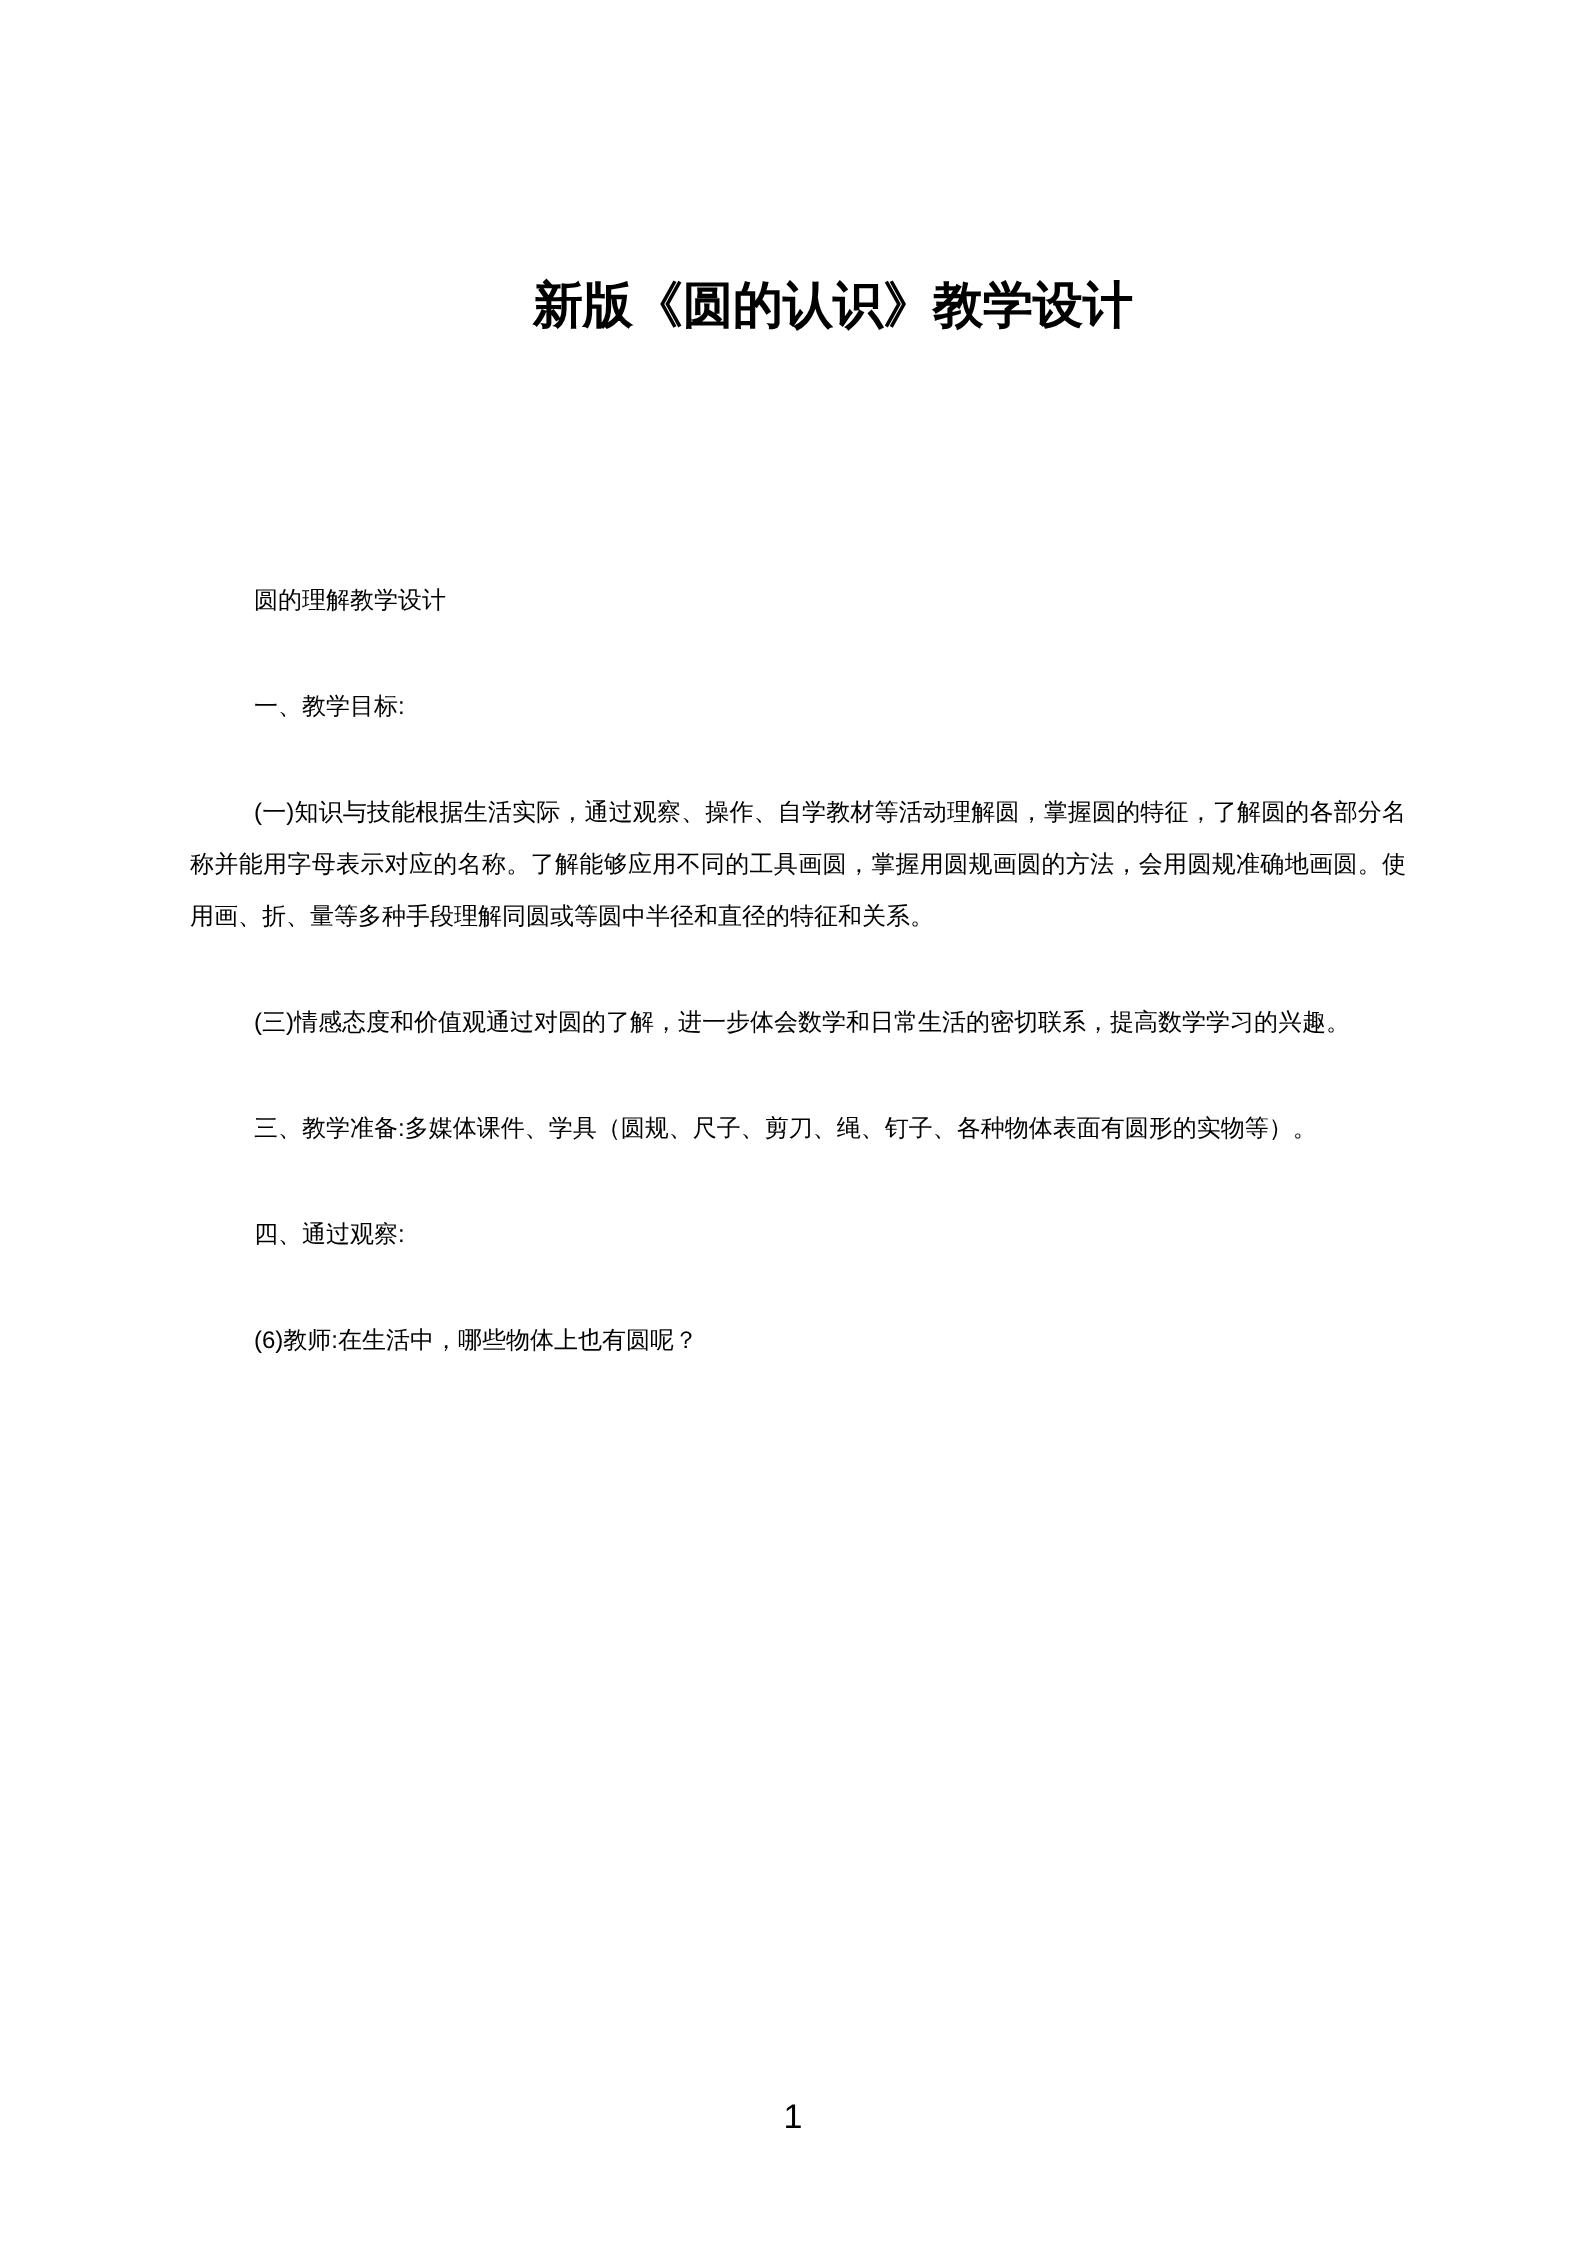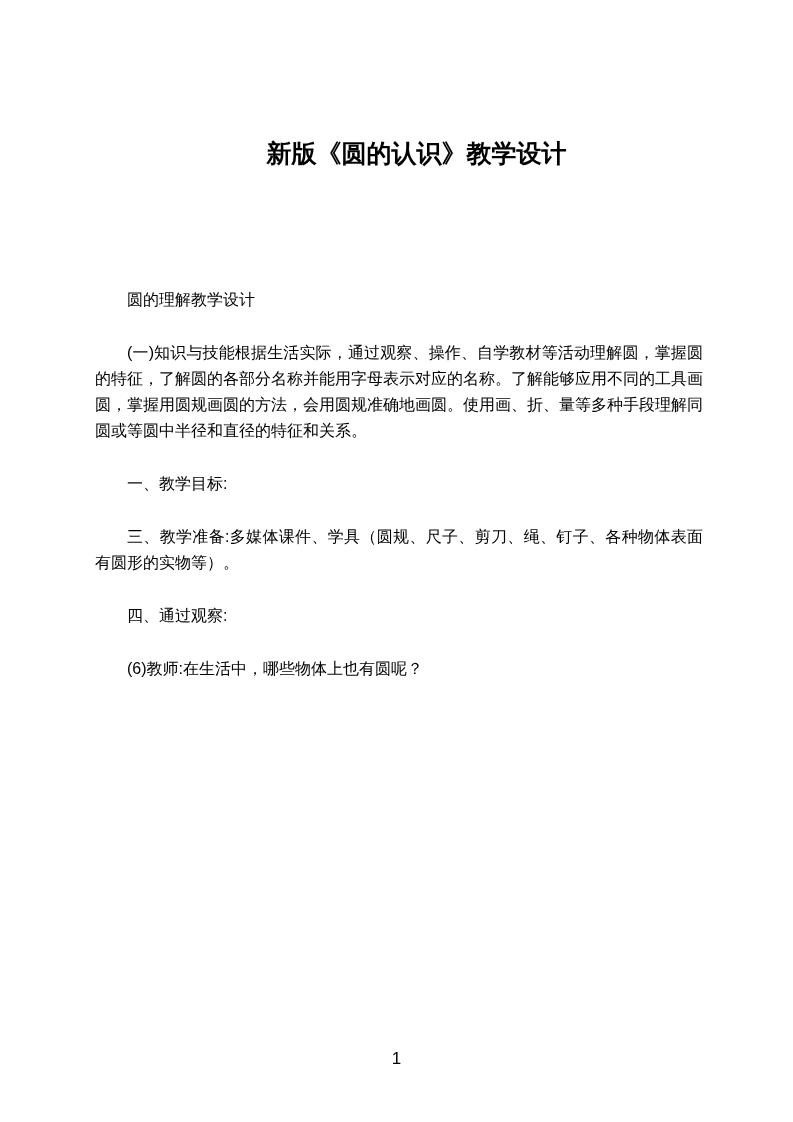--- a/index.html
+++ b/index.html
@@ -29,21 +29,21 @@
     font-weight: bold;
     line-height: 33px;
     color: #000000;
     padding-left: 20px;
   }
   .content {
     position: absolute;
     top: 287px;
     left: 95px;
     width: 608px;
-    font-size: 16px;
+    font-size: 12px;
     line-height: 26px;
     color: #000000;
   }
   .content p {
     margin: 0 0 27px 0;
     text-indent: 32px;
     text-align: justify;
     text-align-last: left;
     word-break: normal;
   }
@@ -60,22 +60,23 @@
 </style>
 </head>
 <body>
 
 <div class="page">
 
   <h1 class="doc-title">新版《圆的认识》教学设计</h1>
 
   <div class="content">
     <p>圆的理解教学设计</p>
+    <p>一、教学目标:</p>
     <p>(一)知识与技能根据生活实际，通过观察、操作、自学教材等活动理解圆，掌握圆的特征，了解圆的各部分名称并能用字母表示对应的名称。了解能够应用不同的工具画圆，掌握用圆规画圆的方法，会用圆规准确地画圆。使用画、折、量等多种手段理解同圆或等圆中半径和直径的特征和关系。</p>
-    <p>一、教学目标:</p>
+    <p>(三)情感态度和价值观通过对圆的了解，进一步体会数学和日常生活的密切联系，提高数学学习的兴趣。</p>
     <p>三、教学准备:多媒体课件、学具（圆规、尺子、剪刀、绳、钉子、各种物体表面有圆形的实物等）。</p>
     <p>四、通过观察:</p>
     <p>(6)教师:在生活中，哪些物体上也有圆呢？</p>
   </div>
 
   <div class="page-footer">1</div>
 
 </div>
 
 </body></html>

